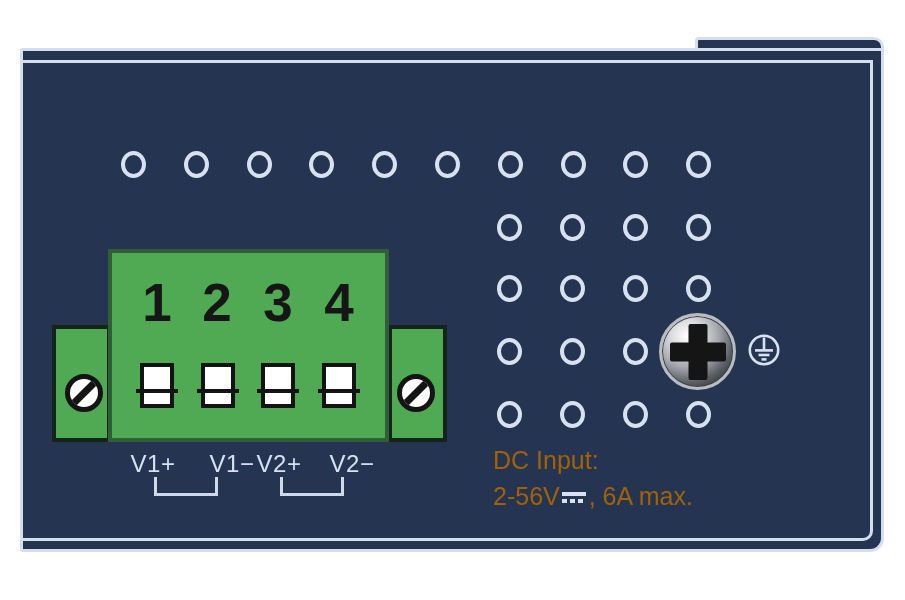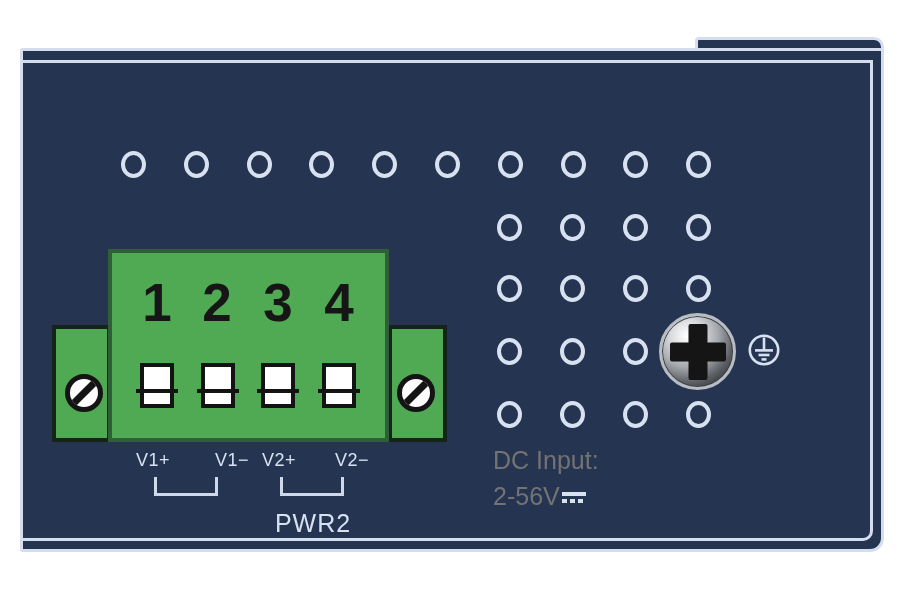--- a/index.html
+++ b/index.html
@@ -39,27 +39,27 @@
   .term::before,.term::after{content:"";position:absolute;top:22px;width:4px;height:4px;background:#131313;}
   .term::before{left:-8px;} .term::after{right:-8px;}
 
   .sscrew{position:absolute;top:374px;width:38px;height:38px;box-sizing:border-box;
     background:#fcfcfc;border:5px solid #141414;border-radius:50%;overflow:hidden;}
   .sscrew .slot{position:absolute;left:50%;top:50%;width:40px;height:7px;background:#141414;
     transform:translate(-50%,-50%) rotate(-45deg);}
 
   
   .vlab{position:absolute;top:450px;transform:translateX(-50%);
-    font-size:18px;color:#d8e1f0;letter-spacing:0.5px;white-space:nowrap;}
+    font-size:24px;color:#d8e1f0;letter-spacing:0.5px;white-space:nowrap;}
   .bracket{position:absolute;top:477px;height:19px;box-sizing:border-box;
     border:3px solid #cfd9ea;border-top:none;}
   .pwr{position:absolute;top:509px;transform:translateX(-50%);
     font-size:25px;color:#d8e1f0;letter-spacing:1px;white-space:nowrap;}
 
-  .dcblock{position:absolute;left:493px;top:448px;color:#737373;font-size:25px;line-height:1;}
+  .dcblock{position:absolute;left:493px;top:448px;color:#a16207;font-size:25px;line-height:1;}
   .dcblock .l1{margin-bottom:11px;}
   .dcline{white-space:nowrap;display:flex;align-items:center;}
   .dcsym{display:inline-block;width:24px;margin:0 3px 0 2px;transform:translateY(1px);}
   .dcsym .bar{height:4px;background:#d8e1f0;}
   .dcsym .dash{height:4px;margin-top:3px;
     background:repeating-linear-gradient(90deg,#d8e1f0 0 5px,transparent 5px 8px);}
 
   
   .pscrew{position:absolute;left:659px;top:313px;width:77px;height:77px;box-sizing:border-box;
     border:3px solid #b9bdc3;border-radius:50%;
@@ -140,30 +140,30 @@
       </div>
 
     <span class="vlab" style="left:153px">V1+</span>
     <span class="vlab" style="left:232px">V1−</span>
     <span class="vlab" style="left:279px">V2+</span>
     <span class="vlab" style="left:352px">V2−</span>
 
     <div class="bracket" style="left:154px;width:64px"></div>
     <div class="bracket" style="left:280px;width:64px"></div>
 
-    <span class="pwr" style="left:313px">PWR2</span>
 
     <div class="dcblock">
       <div class="l1">DC Input:</div>
       <div class="dcline">
         <span>2-56V</span>
         <span class="dcsym">
             <span class="bar" style="display:block"></span>
             <span class="dash" style="display:block"></span>
           </span>
+        <span>, 6A max.</span>
       </div>
     </div>
 
     <div class="pscrew">
       <div class="arm-h"></div>
         <div class="arm-v"></div>
     </div>
     <svg class="earth" width="34" height="34" viewBox="0 0 34 34">
       <g stroke="#d8e1f0" stroke-width="2.6" fill="none">
         <circle cx="17" cy="17" r="14.2"></circle>

